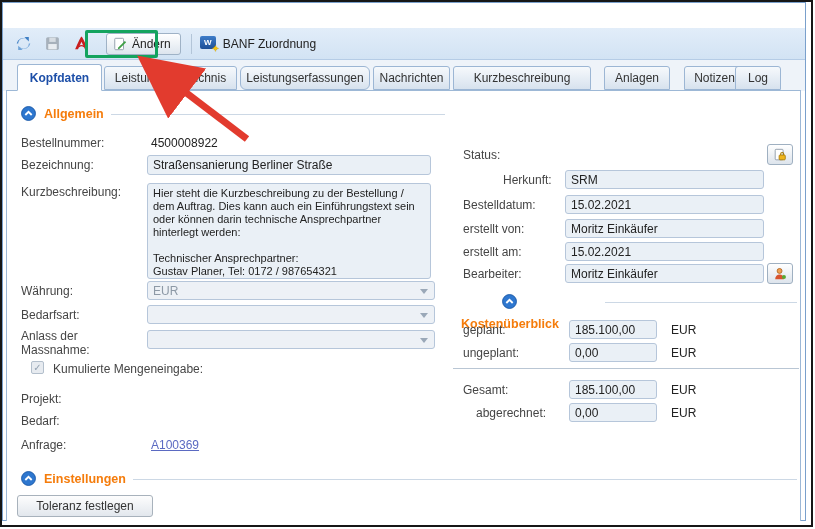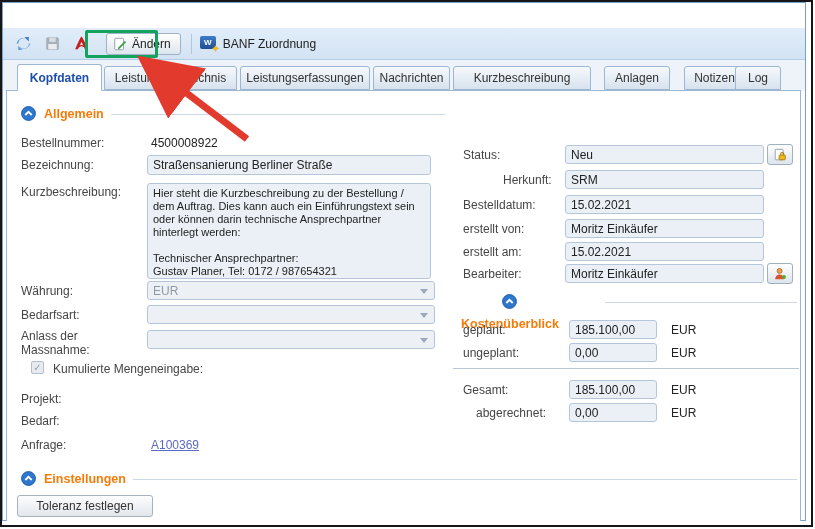--- a/index.html
+++ b/index.html
@@ -122,21 +122,21 @@
     </div>
   </div>
 
   <div class="tabstrip">
     <div class="tab active" style="left:14px;width:85px;">
         <span>Kopfdaten</span>
       </div>
     <div class="tab" style="left:101px;width:133px;">
         <span>Leistungsverzeichnis</span>
       </div>
-    <div class="tab" style="left:237px;width:130px;">
+    <div class="tab" style="left:237px;width:130px;border-radius:6px;">
         <span>Leistungserfassungen</span>
       </div>
     <div class="tab" style="left:370px;width:77px;">
         <span>Nachrichten</span>
       </div>
     <div class="tab" style="left:450px;width:138px;">
         <span>Kurzbeschreibung</span>
       </div>
     <div class="tab" style="left:601px;width:66px;">
         <span>Anlagen</span>
@@ -190,23 +190,20 @@
     </div>
     <span class="lbl" style="left:46px;top:271px;">Kumulierte Mengeneingabe:</span>
 
     <span class="lbl" style="left:14px;top:301px;">Projekt:</span>
     <span class="lbl" style="left:14px;top:323px;">Bedarf:</span>
 
     <span class="lbl" style="left:14px;top:347px;">Anfrage:</span>
     <a class="link" style="left:144px;top:347px;">A100369</a>
 
     <span class="lbl" style="left:456px;top:57px;">Status:</span>
-    <div class="box" style="left:558px;top:54px;width:199px;height:19px;">
-      <span>Neu</span>
-    </div>
     <div class="mini-btn" style="left:760px;top:53px;">
       <svg width="14" height="14" viewBox="0 0 16 16">
         <rect x="2.5" y="1.5" width="9" height="12" rx="1" fill="#fff" stroke="#8a97a5"></rect>
         <rect x="7" y="8" width="7" height="5.5" rx="1" fill="#f0b61c" stroke="#a87c08"></rect>
         <path d="M8.8 8 V6.8 a1.7 1.7 0 0 1 3.4 0 V8" fill="none" stroke="#a87c08" stroke-width="1.3"></path>
       </svg>
     </div>
 
     <span class="lbl" style="left:456px;top:82px;margin-left:40px;">Herkunft:</span>
     <div class="box" style="left:558px;top:79px;width:199px;height:19px;">

